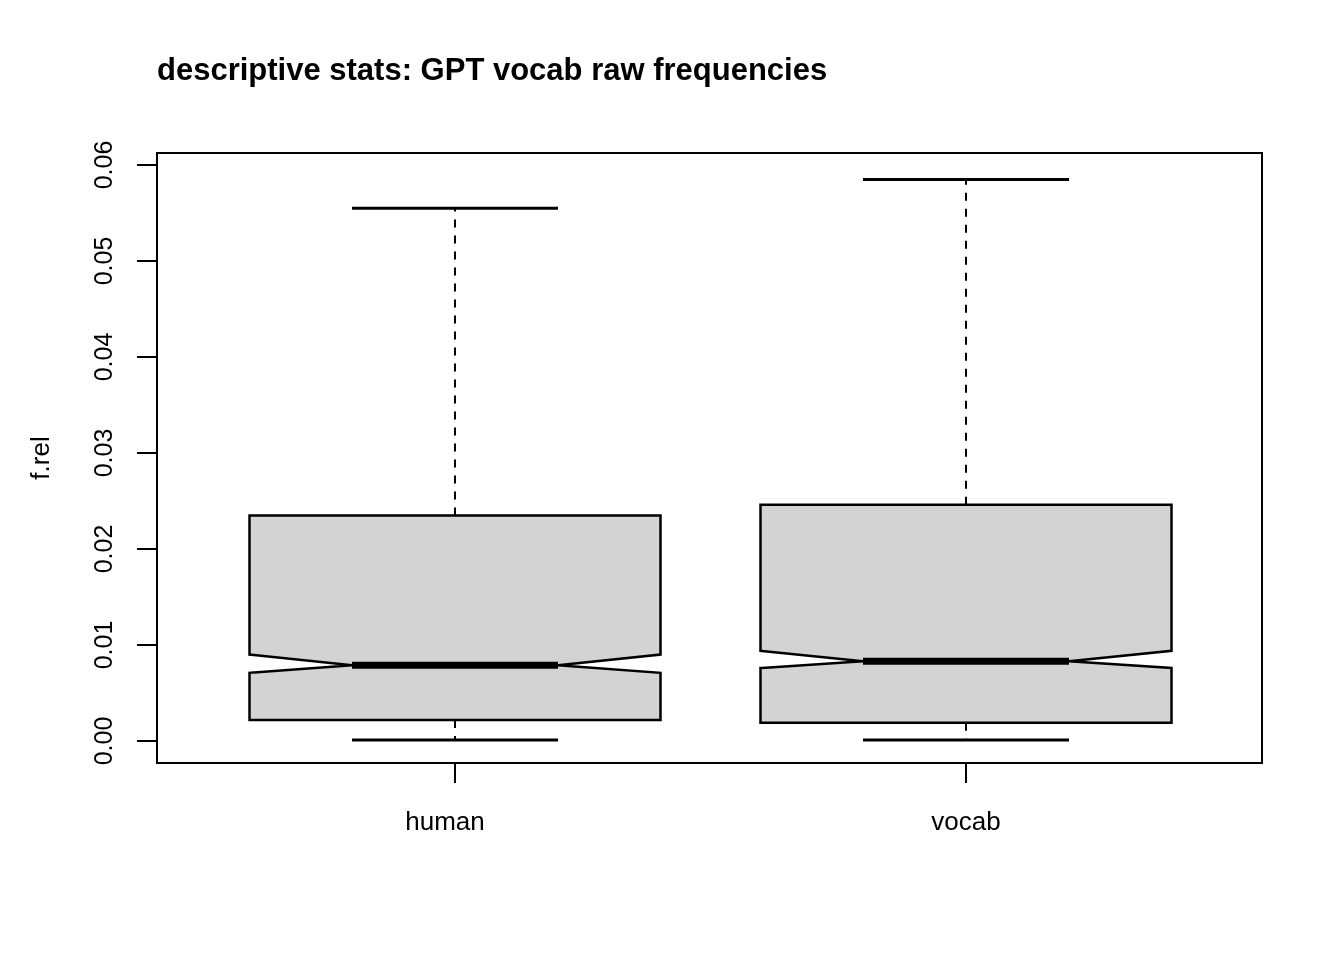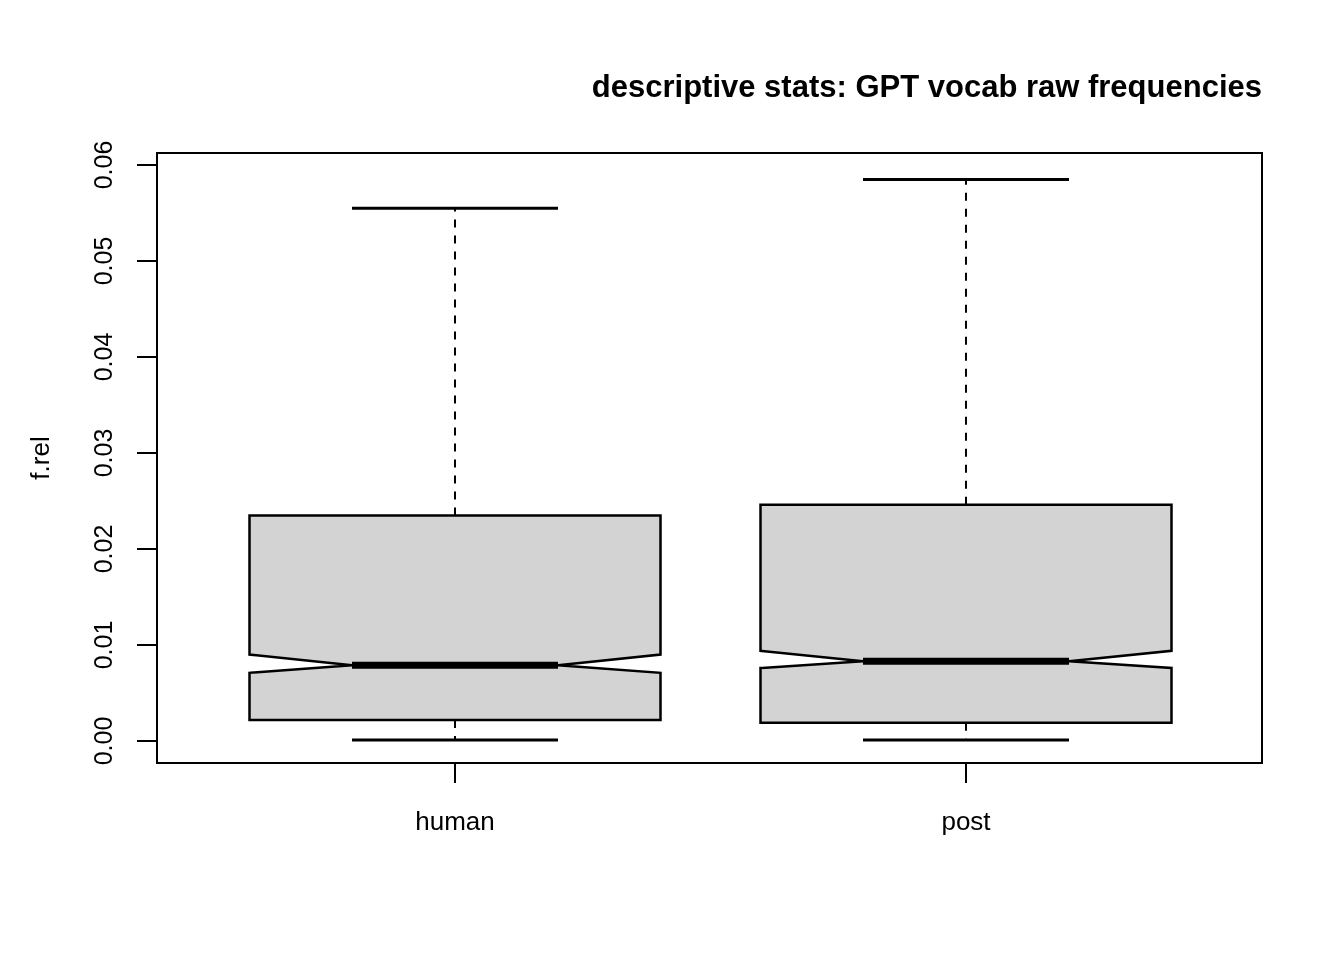--- a/index.html
+++ b/index.html
@@ -2,35 +2,35 @@
 <html><head>
 <meta charset="utf-8">
 <style>
   html,body{margin:0;padding:0;background:#ffffff;}
   #figure{
     position:relative;width:1344px;height:960px;background:#ffffff;overflow:hidden;
     font-family:"Liberation Sans", sans-serif;color:#000;
   }
   #plot-svg{position:absolute;left:0;top:0;}
   .title{
-    position:absolute;left:157px;top:69px;width:1105px;text-align:right;
+    position:absolute;left:157px;top:52px;width:1105px;text-align:left;
     font-size:31px;font-weight:bold;letter-spacing:0px;
   }
   .xlabel{
     position:absolute;left:157px;top:884px;width:1105px;text-align:center;font-size:26px;
   }
   .ylabel{
     position:absolute;left:40px;top:458px;font-size:26px;white-space:nowrap;
     transform:translate(-50%,-50%) rotate(-90deg);
   }
   .catlabel{
     position:absolute;top:821px;font-size:26px;white-space:nowrap;
     transform:translate(-50%,-50%);
   }
-  .cat-0{left:455px;}
+  .cat-0{left:445px;}
   .cat-1{left:966px;}
   .ytick{
     position:absolute;font-size:25px;white-space:nowrap;
     transform:translate(-50%,-50%) rotate(-90deg);
   }
 </style>
 </head>
 <body>
 
 <div id="figure">
@@ -54,21 +54,21 @@
       <line x1="966" y1="504.84000000000003" x2="966" y2="179.39999999999998" stroke="#000000" stroke-width="2" stroke-dasharray="8 8"></line>
       <line x1="966" y1="722.76" x2="966" y2="740.04" stroke="#000000" stroke-width="2" stroke-dasharray="8 8"></line>
       <line x1="863" y1="179.39999999999998" x2="1069" y2="179.39999999999998" stroke="#000000" stroke-width="3"></line>
       <line x1="863" y1="740.04" x2="1069" y2="740.04" stroke="#000000" stroke-width="3"></line>
       <polygon points="760.5,504.84000000000003 1171.5,504.84000000000003 1171.5,650.76 1069,661.3199999999999 1171.5,668.04 1171.5,722.76 760.5,722.76 760.5,668.04 863,661.3199999999999 760.5,650.76" fill="#D3D3D3" stroke="#000000" stroke-width="2.5" stroke-linejoin="miter"></polygon>
       <line x1="863" y1="661.3199999999999" x2="1069" y2="661.3199999999999" stroke="#000000" stroke-width="7"></line>
     </svg>
   <div class="title">descriptive stats: GPT vocab raw frequencies</div>
   <div class="ylabel">f.rel</div>
   <div class="catlabel cat-0">human</div>
-  <div class="catlabel cat-1">post</div>
+  <div class="catlabel cat-1">vocab</div>
 <div class="ytick" style="left: 103px; top: 741px;">0.00</div>
     <div class="ytick" style="left: 103px; top: 645px;">0.01</div>
     <div class="ytick" style="left: 103px; top: 549px;">0.02</div>
     <div class="ytick" style="left: 103px; top: 453px;">0.03</div>
     <div class="ytick" style="left: 103px; top: 357px;">0.04</div>
     <div class="ytick" style="left: 103px; top: 261px;">0.05</div>
     <div class="ytick" style="left: 103px; top: 165px;">0.06</div>
   </div>
 
 </body></html>

